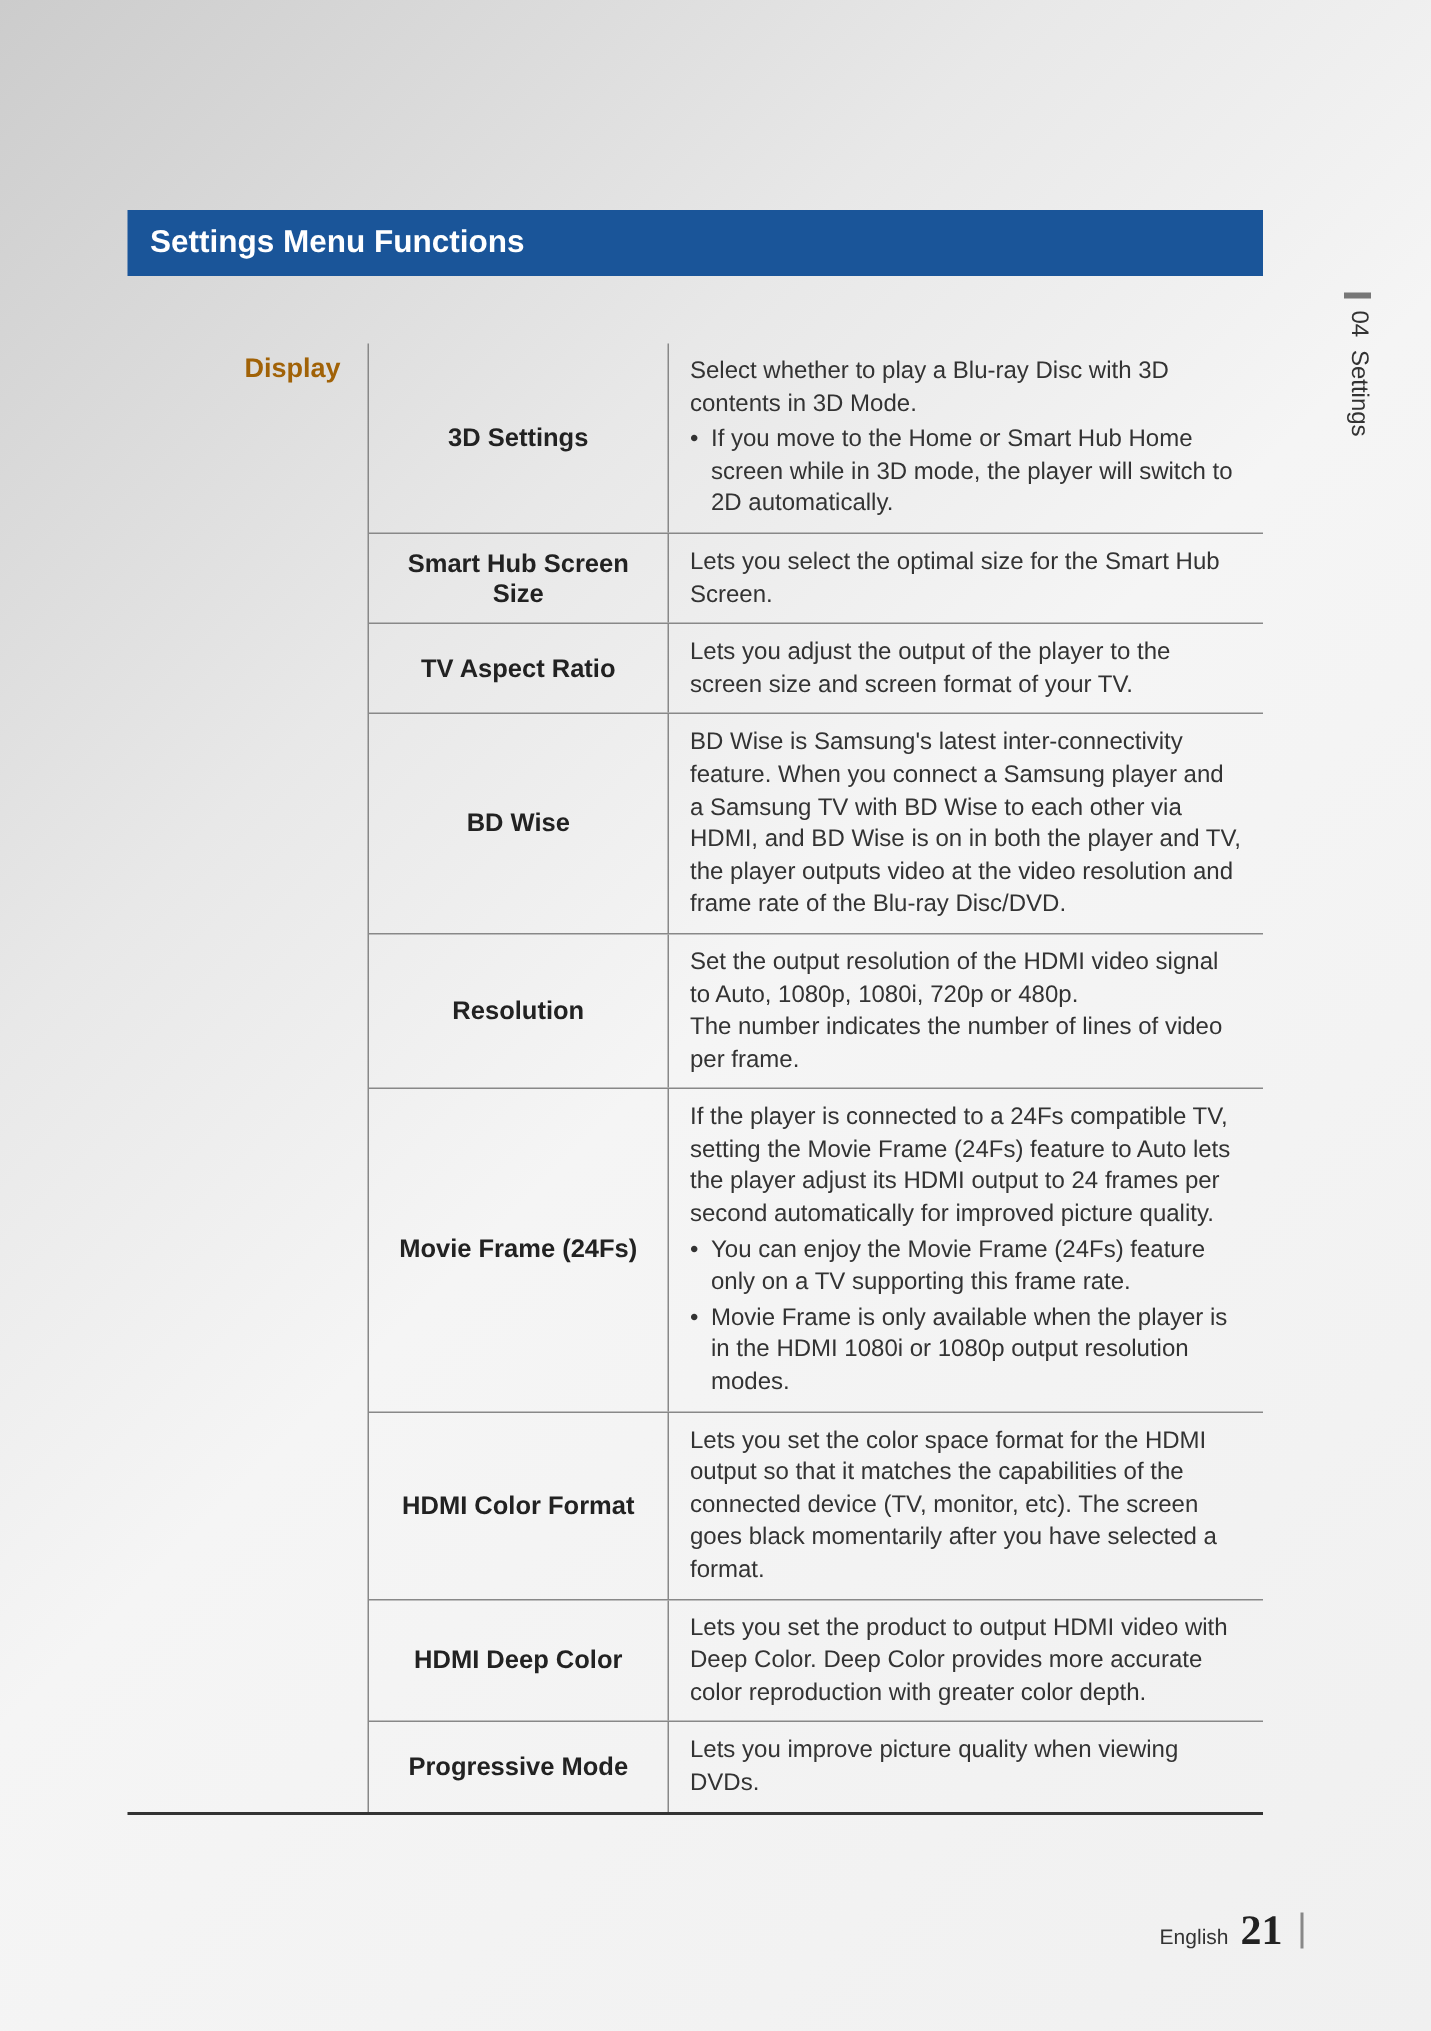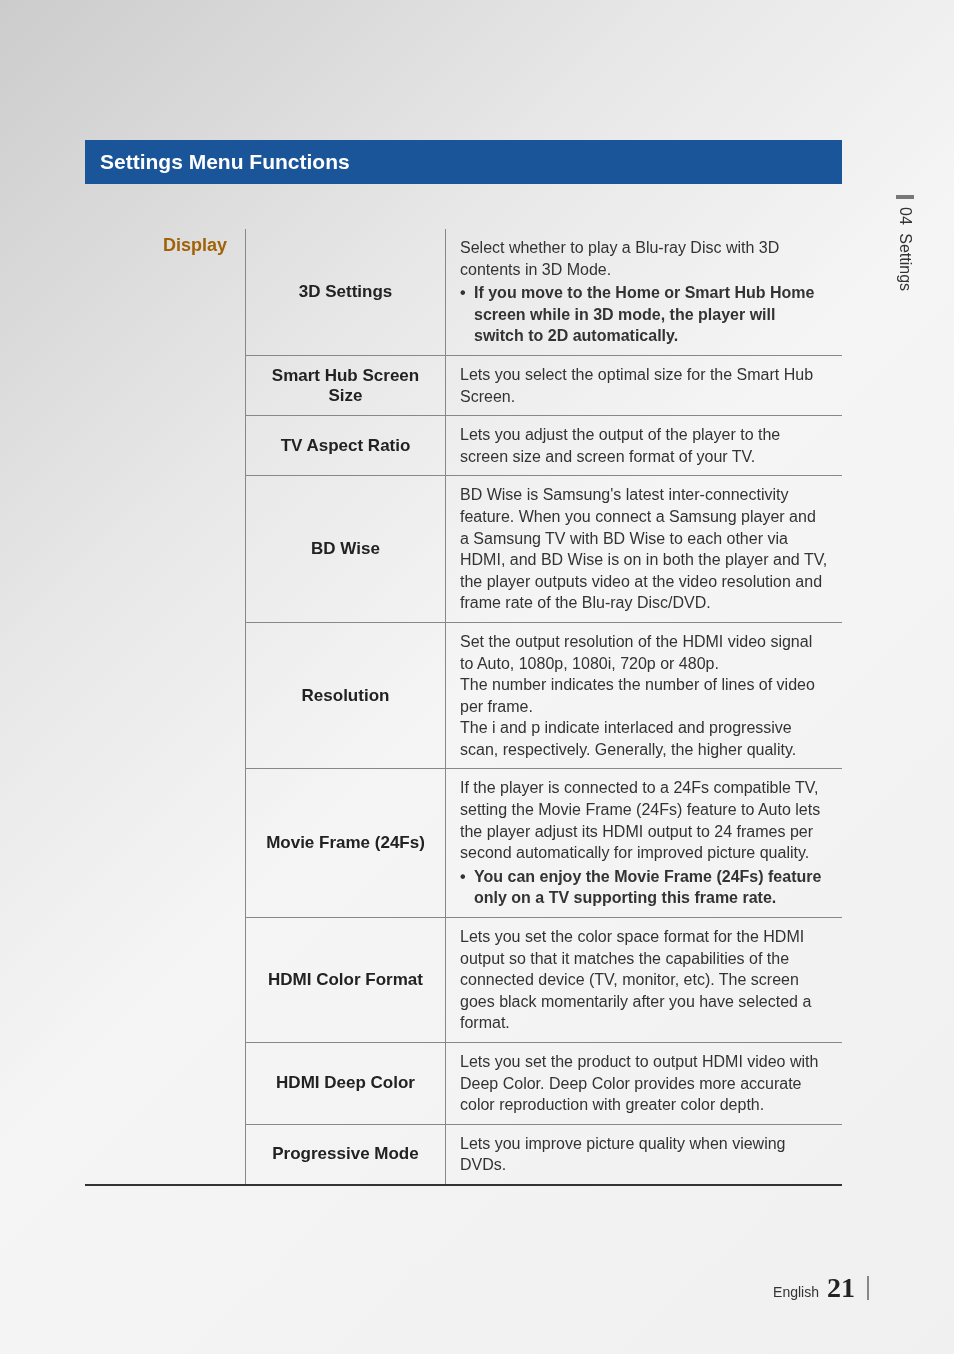--- a/index.html
+++ b/index.html
@@ -69,21 +69,20 @@
     .setting-desc {
       flex: 1;
       font-size: 16px;
       color: #333;
       padding: 8px 14px;
       line-height: 1.35;
     }
     .setting-desc ul {
       list-style: none;
       padding-left: 0;
-      font-weight: bold;
     }
     .setting-desc li {
       position: relative;
       padding-left: 14px;
       margin-top: 2px;
     }
     .setting-desc li::before {
       content: "•";
       position: absolute;
       left: 0;
@@ -167,30 +166,30 @@
       <div class="setting-row">
         <div class="setting-name">BD Wise</div>
         <div class="setting-desc">BD Wise is Samsung's latest inter-connectivity feature. When you connect a Samsung player and a Samsung TV with BD Wise to each other via HDMI, and BD Wise is on in both the player and TV, the player outputs video at the video resolution and frame rate of the Blu-ray Disc/DVD.</div>
       </div>
 
       <div class="setting-row">
         <div class="setting-name">Resolution</div>
         <div class="setting-desc">
           <div>Set the output resolution of the HDMI video signal to Auto, 1080p, 1080i, 720p or 480p.</div>
           <div>The number indicates the number of lines of video per frame.</div>
-          <div>The i and p indicate interlaced and progressive scan, respectively. Generally, the higher quality.</div>
         </div>
       </div>
 
       <div class="setting-row">
         <div class="setting-name">Movie Frame (24Fs)</div>
         <div class="setting-desc">
           <div>If the player is connected to a 24Fs compatible TV, setting the Movie Frame (24Fs) feature to Auto lets the player adjust its HDMI output to 24 frames per second automatically for improved picture quality.</div>
           <ul>
             <li>You can enjoy the Movie Frame (24Fs) feature only on a TV supporting this frame rate.</li>
+            <li>Movie Frame is only available when the player is in the HDMI 1080i or 1080p output resolution modes.</li>
           </ul>
         </div>
       </div>
 
       <div class="setting-row">
         <div class="setting-name">HDMI Color Format</div>
         <div class="setting-desc">Lets you set the color space format for the HDMI output so that it matches the capabilities of the connected device (TV, monitor, etc). The screen goes black momentarily after you have selected a format.</div>
       </div>
 
       <div class="setting-row">

